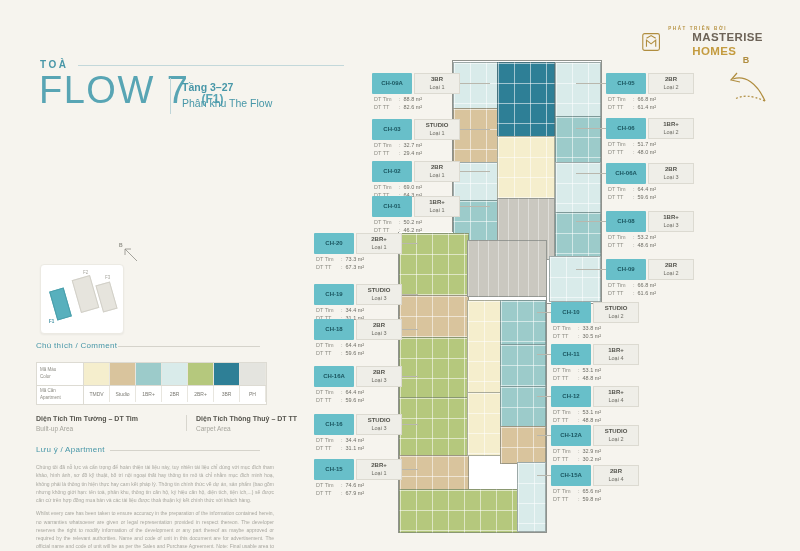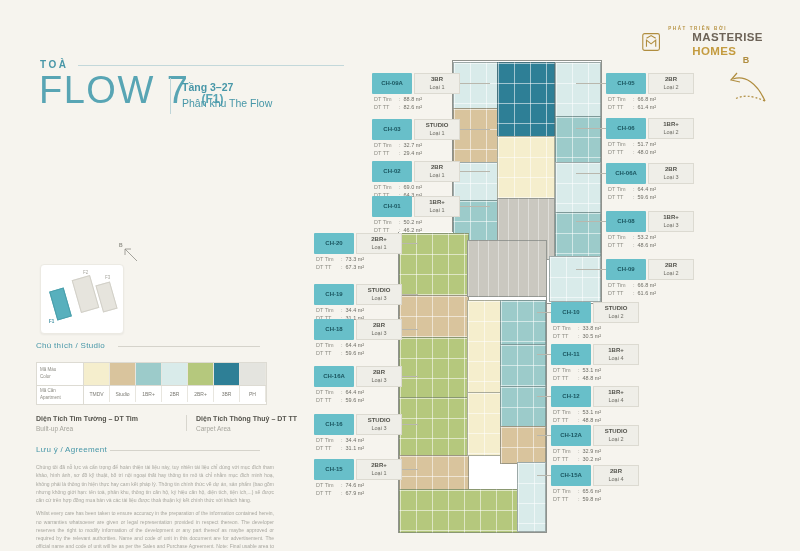--- a/index.html
+++ b/index.html
@@ -124,21 +124,21 @@
   </div>
   <div class="minimap">
     <div class="mm-shape mm-f1"></div>
     <div class="mm-shape mm-f2"></div>
     <div class="mm-shape mm-f3"></div>
     <div class="mm-lab mm-lab-f1">F1</div>
     <div class="mm-lab mm-lab-f2">F2</div>
     <div class="mm-lab mm-lab-f3">F3</div>
   </div>
 
-  <div class="sec-head" style="left:36px;top:341px;">Chú thích / Studio</div>
+  <div class="sec-head" style="left:36px;top:341px;">Chú thích / Comment</div>
   <div class="sec-rule" style="left:118px;top:346px;width:142px;"></div>
   <div class="lg-table">
     <div class="lg-row">
       <div class="lg-hcell">
         <span>Mã Màu</span>
         <span>Color</span>
       </div>
       <div class="lg-cells" id="lg-swatches">
           <div class="lg-sw" style="background-color: rgb(245, 238, 205);"></div>
           <div class="lg-sw" style="background-color: rgb(217, 196, 157);"></div>
@@ -169,21 +169,21 @@
   <div class="measure" style="left:36px;">
     <div>Diện Tích Tim Tường – DT Tim</div>
     <div class="en">Built-up Area</div>
   </div>
   <div class="meas-div"></div>
   <div class="measure" style="left:196px;">
     <div>Diện Tích Thông Thuỷ – DT TT</div>
     <div class="en">Carpet Area</div>
   </div>
 
-  <div class="sec-head" style="left:36px;top:445px;">Lưu ý / Agreement</div>
+  <div class="sec-head" style="left:36px;top:445px;">Lưu ý / Apartment</div>
   <div class="sec-rule" style="left:110px;top:450px;width:150px;"></div>
   <div class="disc">
     <p>Chúng tôi đã nỗ lực và cẩn trọng để hoàn thiện tài liệu này, tuy nhiên tài liệu chỉ dùng với mục đích tham khảo, hình ảnh, sơ đồ kỹ thuật, bố trí nội ngoại thất hay thông tin mô tả chỉ nhằm mục đích minh hoạ, không phải là thông tin hiện thực hay cam kết pháp lý. Thông tin chính thức về dự án, sản phẩm (bao gồm nhưng không giới hạn: tên toà, phân khu, thông tin căn hộ, ký hiệu căn hộ, diện tích, tiện ích,...) sẽ được căn cứ trên hợp đồng mua bán và các tài liệu được thoả thuận ký kết chính thức với khách hàng.</p>
     <p>Whilst every care has been taken to ensure accuracy in the preparation of the information contained herein, no warranties whatsoever are given or legal representation provided in respect thereon. The developer reserves the right to modify information of the development or any part thereof as maybe approved or required by the relevant authorities. Name and code of unit in this document are for advertisement. The official name and code of unit will be as per the Sales and Purchase Agreement. Note: Final usable area to be verified by surveyor.</p>
   </div>
 
   <div class="plan">
     <div class="slab" style="left:452px;top:60px;width:148px;height:242px;"></div>
     <div class="slab" style="left:398px;top:232px;width:147px;height:300px;border-top:none;"></div>
 

